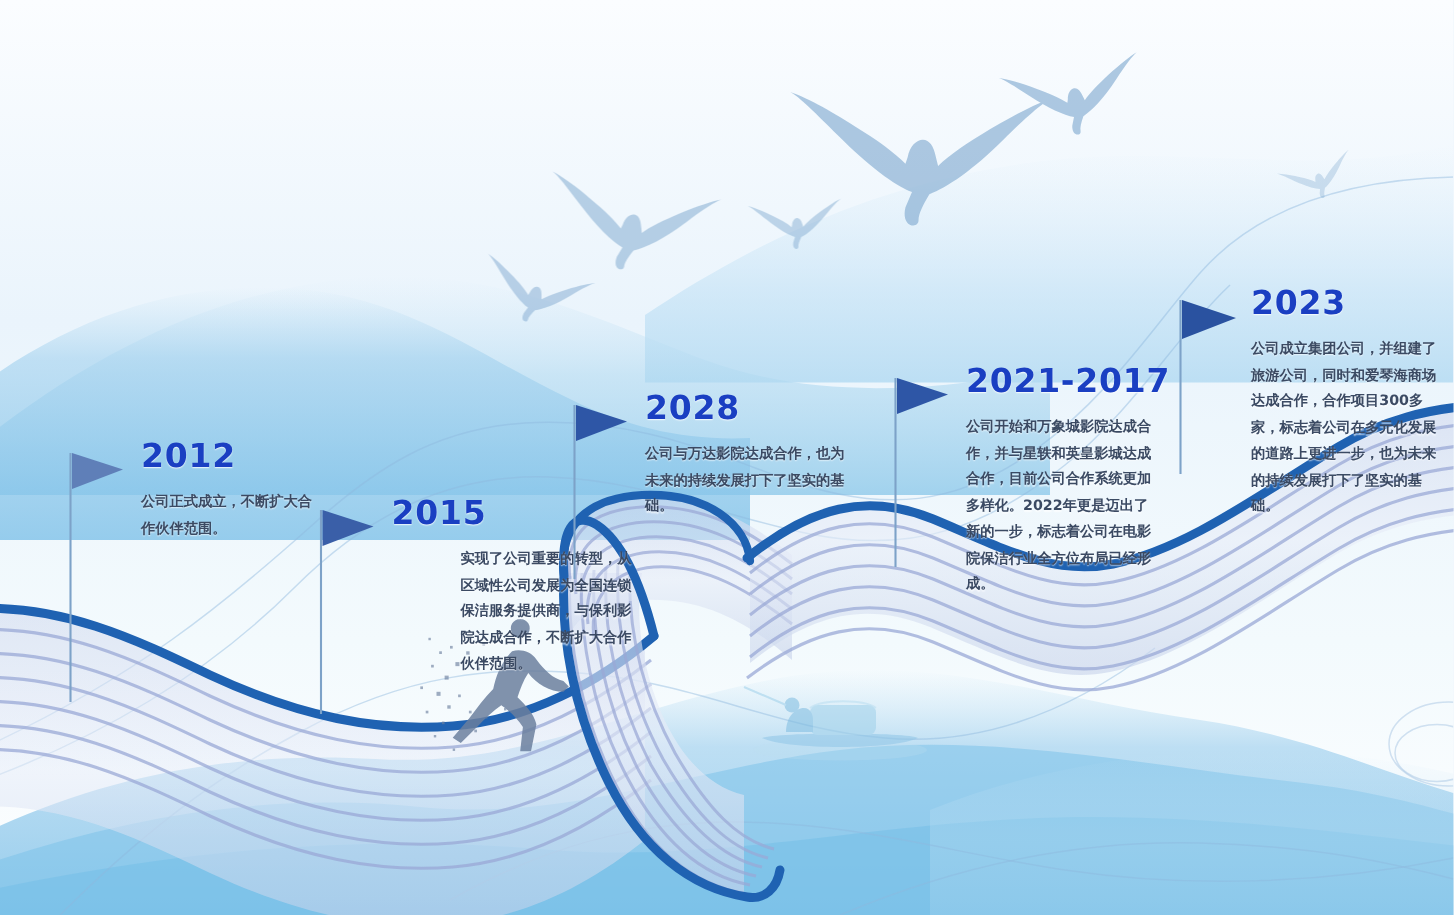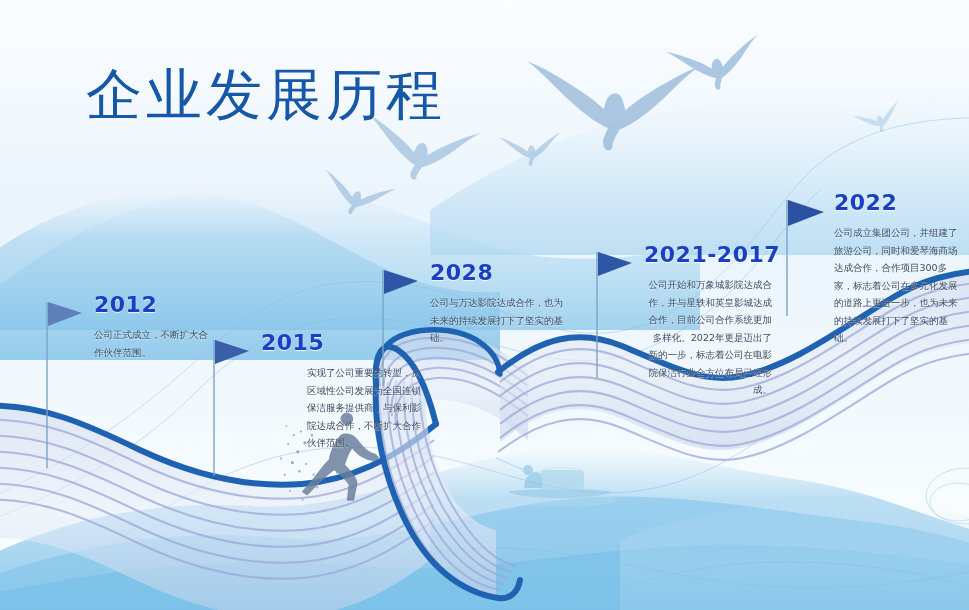--- a/index.html
+++ b/index.html
@@ -29,32 +29,32 @@
   .flagwrap{position:absolute;left:0;top:0;}
   .year{
     position:absolute;
     font-size:22px;font-weight:700;color:#1a3fc2;letter-spacing:.5px;
     font-family:"DejaVu Sans","Liberation Sans",sans-serif;
     white-space:nowrap;
     text-shadow:0 1px 1px rgba(255,255,255,.85);
   }
   .desc{
     position:absolute;
-    font-size:9.5px;line-height:1.85;color:#3b4a63;font-weight:400;
+    font-size:9.5px;line-height:1.85;color:#3b4a63;font-weight:700;
     font-family:"DejaVu Sans","Liberation Sans",sans-serif;
     text-shadow:0 1px 1px rgba(255,255,255,.7);
   }
   .m2012 .year{left:52px;top:-8px;text-align:right;}
   .m2012 .desc{left:52px;top:26px;width:120px;}
   .m2015 .year{left:52px;top:-8px;text-align:center;}
   .m2015 .desc{left:52px;top:26px;width:120px;margin-left:46px;}
   .m2019 .year{left:52px;top:-8px;}
   .m2019 .desc{left:52px;top:26px;width:140px;}
   .m2122 .year{left:52px;top:-8px;}
-  .m2122 .desc{left:52px;top:26px;width:128px;text-align:right;}
+  .m2122 .desc{left:52px;top:26px;width:128px;}
   .m2023 .year{left:52px;top:-8px;}
   .m2023 .desc{left:52px;top:26px;width:130px;}
 </style>
 </head>
 <body>
 
 <div id="poster">
 
   <svg class="layer" viewBox="0 0 969 610" preserveAspectRatio="none">
     <defs>
@@ -286,19 +286,18 @@
     </svg>
     <div class="year">2021-2017</div>
     <div class="desc">公司开始和万象城影院达成合作，并与星轶和英皇影城达成合作，目前公司合作系统更加多样化。2022年更是迈出了新的一步，标志着公司在电影院保洁行业全方位布局已经形成。</div>
   </div>
 
   <div class="milestone m2023" style="left:782px;top:198px;">
     <svg class="flagwrap" width="46" height="120" viewBox="0 0 46 120">
       <line x1="5" y1="2" x2="5" y2="118" stroke="#7da2c8" stroke-width="1.4"></line>
       <path d="M6,2 L42,14 L6,28 Z" fill="#2a52a0"></path>
     </svg>
-    <div class="year">2022</div>
+    <div class="year">2023</div>
     <div class="desc">公司成立集团公司，并组建了旅游公司，同时和爱琴海商场达成合作，合作项目300多家，标志着公司在多元化发展的道路上更进一步，也为未来的持续发展打下了坚实的基础。</div>
   </div>
 
-  <div id="title">企业发展历程</div>
 
 </div>
 
 </body></html>

